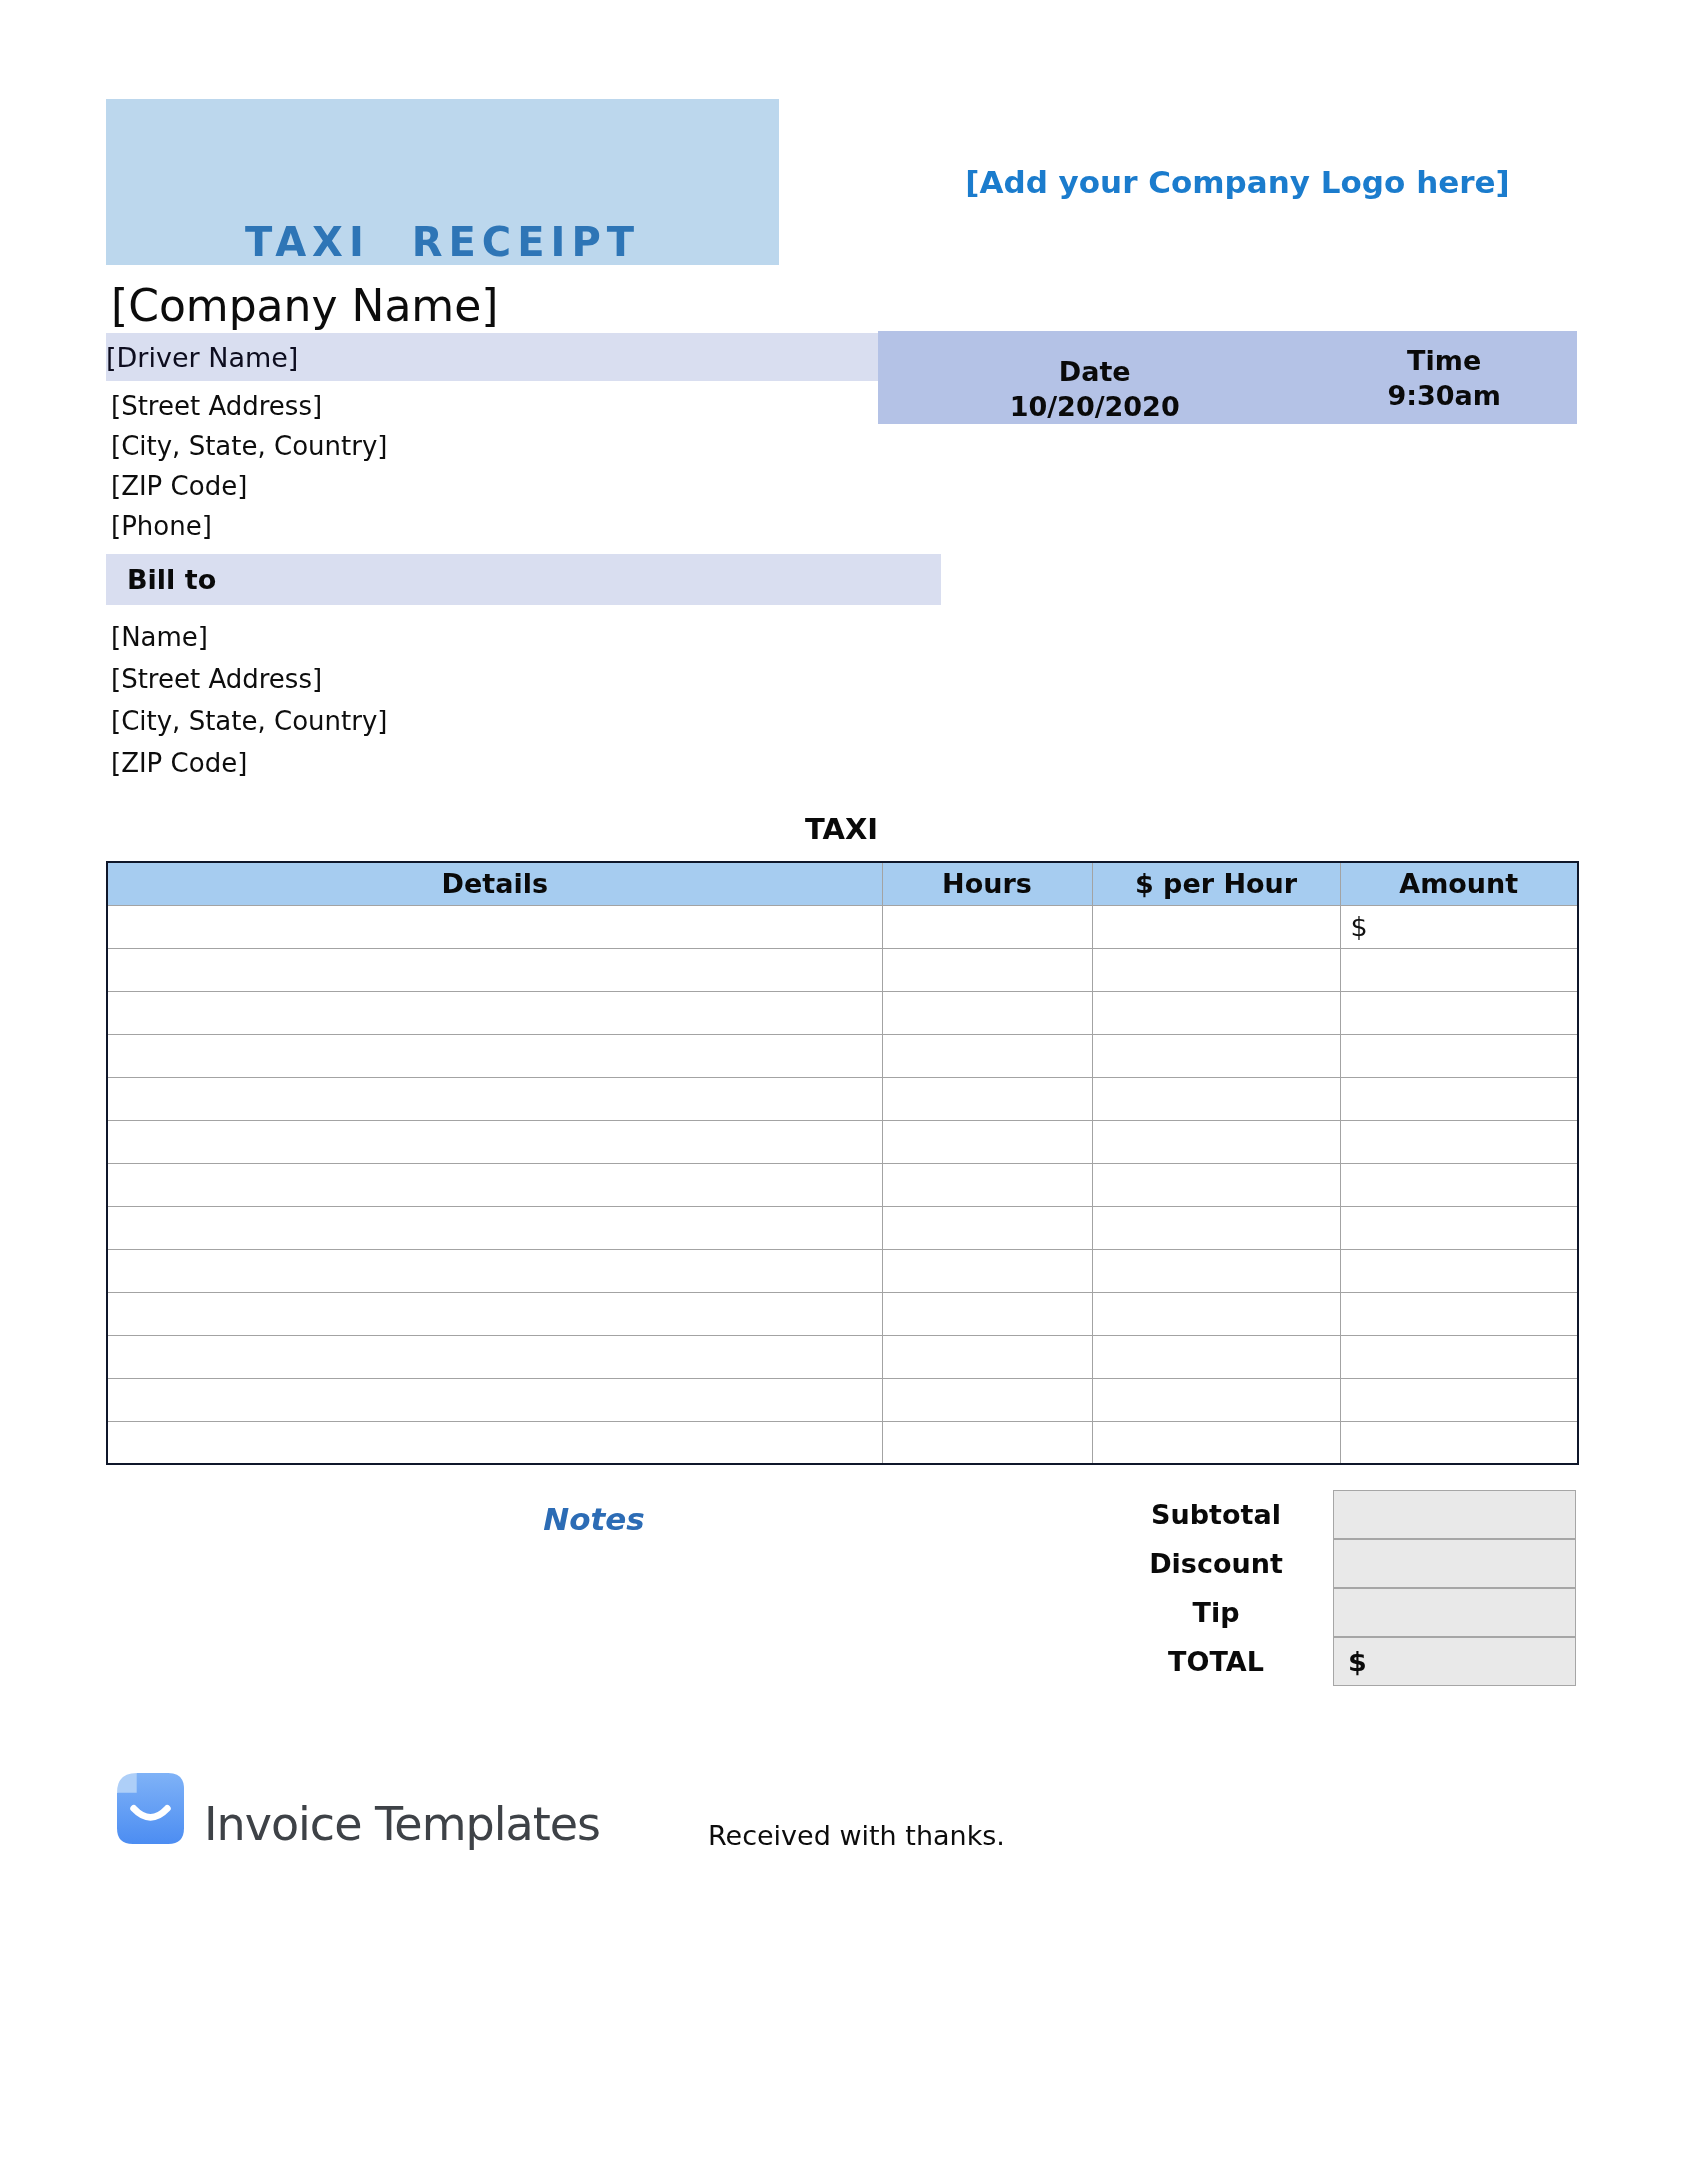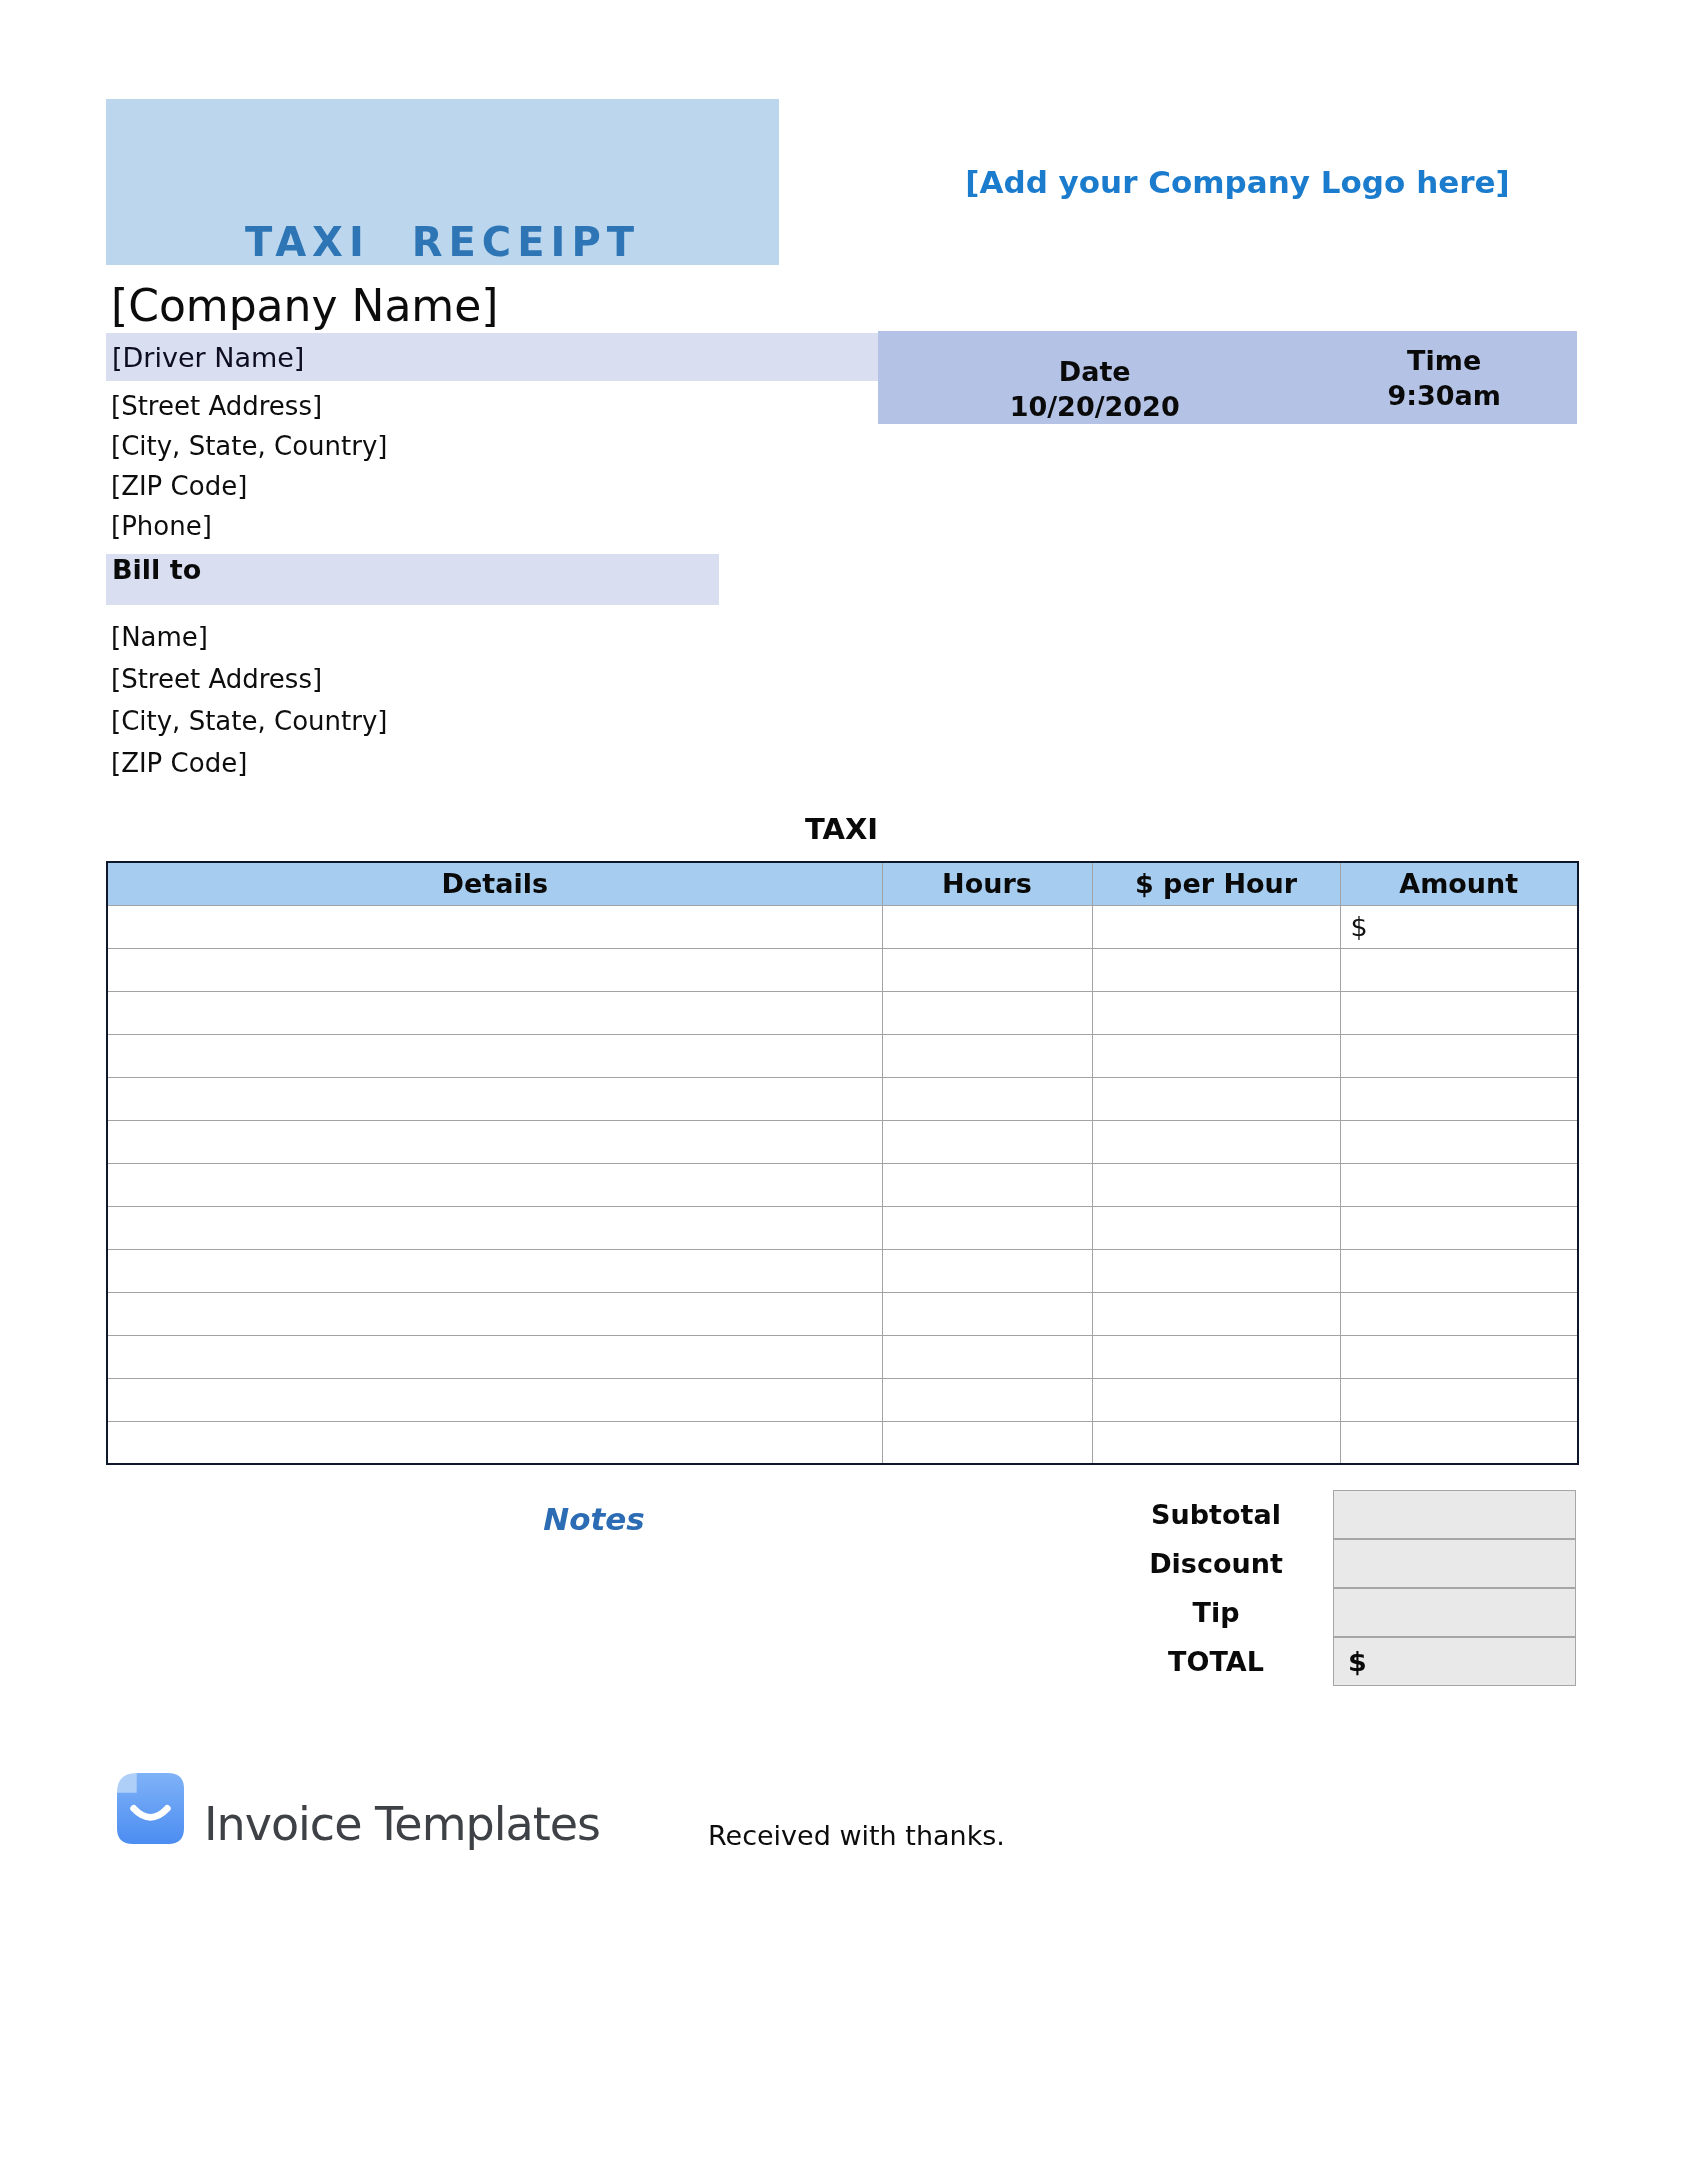--- a/index.html
+++ b/index.html
@@ -23,40 +23,40 @@
     font-size:31px; font-weight:bold; color:#1b7ccd;
   }
   
   .company-name {
     position:absolute; left:111px; top:280px;
     font-size:44px; color:#0c0c0c;
   }
   .driver-bar {
     position:absolute; left:106px; top:333px; width:772px; height:48px;
     background:#d9def0; display:flex; align-items:center;
-    padding-left:6px; font-size:27px; color:#0d0d1f;
+    font-size:27px; color:#0d0d1f;
   }
   .company-address {
     position:absolute; left:111px; top:386px;
     font-size:26px; line-height:40px; color:#0d0d0d;
   }
   
   .datetime-box {
     position:absolute; left:878px; top:331px; width:699px; height:93px;
     background:#b4c2e6; display:flex; font-weight:bold; font-size:27px;
     color:#0a0a0a; text-align:center;
   }
   .dt-col { display:flex; flex-direction:column; justify-content:center; gap:4px; }
   .dt-col.date { width:62%;margin-top:23px; }
   .dt-col.time { width:38%; }
   
   .billto-bar {
-    position:absolute; left:106px; top:554px; width:613px; height:51px;
-    background:#d9def0; display:flex; 
-    padding-left:6px; font-size:27px; font-weight:bold; color:#0a0a0a;
+    position:absolute; left:106px; top:554px; width:835px; height:51px;
+    background:#d9def0; display:flex; align-items:center;
+    padding-left:21px; font-size:27px; font-weight:bold; color:#0a0a0a;
   }
   .billto-address {
     position:absolute; left:111px; top:616px;
     font-size:26px; line-height:42px; color:#0d0d0d;
   }
   
   .labor-title {
     position:absolute; left:106px; top:812px; width:1471px; text-align:center;
     font-size:29px; font-weight:bold; color:#0a0a0a;
   }

